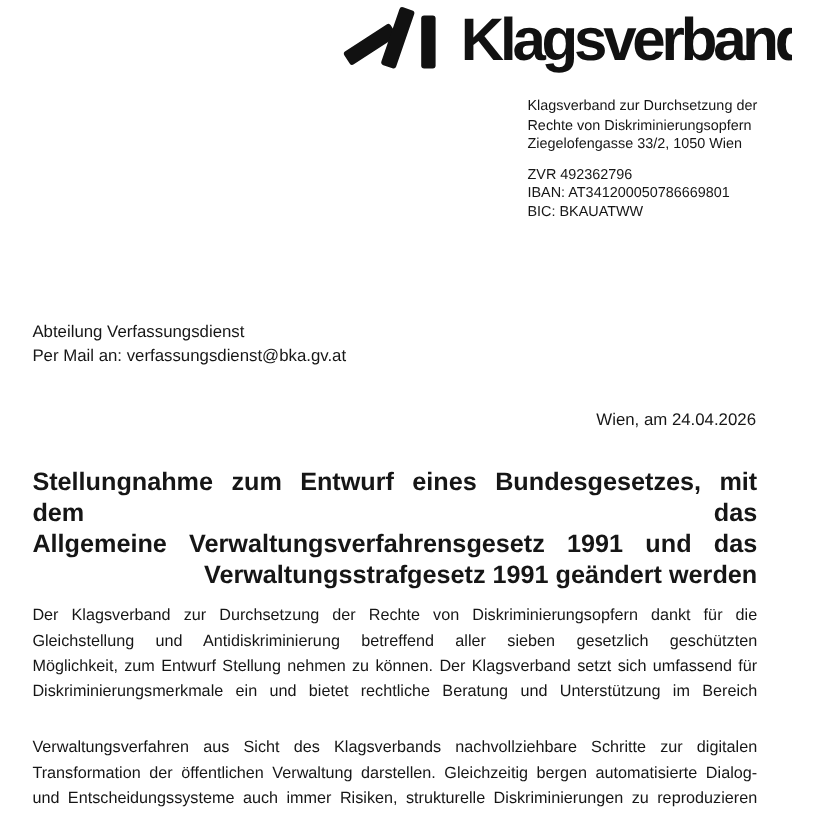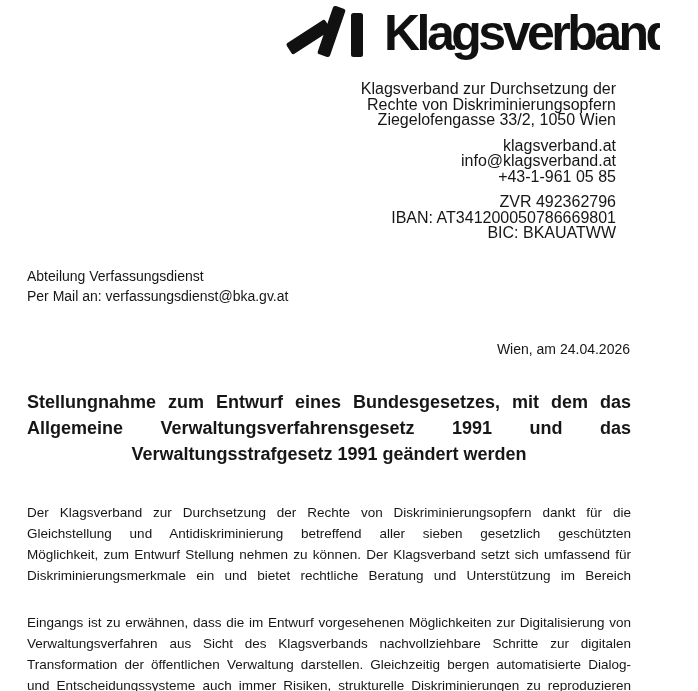--- a/index.html
+++ b/index.html
@@ -21,79 +21,74 @@
   .bar-1 { left: 15px; top: 9px;  width: 13px; height: 46px; transform: rotate(57deg); }
   .bar-2 { left: 38px; top: 1px;  width: 13px; height: 51px; transform: rotate(19deg); }
   .bar-3 { left: 64px; top: 8px;  width: 12px; height: 44px; }
   .logo-text {
     font-size: 50px; font-weight: 700; letter-spacing: -3.5px;
     line-height: 56px; color: #111111; white-space: nowrap;
   }
 
   
   .info {
-    position: absolute; top: 81px; right: 44px;
-    text-align: right; font-size: 16px; line-height: 15.5px;
+    position: absolute; top: 81px; right: 29px;
+    font-size: 12px; line-height: 15.5px;
   }
   .info-block { margin-bottom: 10px; }
 
   
   .recipient {
     position: absolute; top: 267px; left: 27px;
     font-size: 14px; line-height: 19.5px;
   }
 
   
   .dateline {
     position: absolute; top: 340px; right: 30px;
     font-size: 14px; line-height: 18px;
   }
 
   
   .heading {
     position: absolute; top: 389px; left: 27px; right: 29px;
-    font-size: 18px; font-weight: 700; line-height: 26px;
+    font-size: 21px; font-weight: 700; line-height: 26px;
   }
 
   
   .bodytext {
     position: absolute; left: 27px; right: 29px;
     font-size: 13.5px; line-height: 21px;
   }
   .para-1 { top: 502px; }
   .para-2 { top: 612px; }
 
   
   .jl     { text-align: justify; text-align-last: justify; }
-  .jl-end { text-align: center; }
+  .jl-end { text-align: right; }
 </style>
 </head>
 <body>
 
 <div class="page">
 
   <div class="logo">
     <div class="logo-mark">
       <span class="bar bar-1"></span>
       <span class="bar bar-2"></span>
       <span class="bar bar-3"></span>
     </div>
     <div class="logo-text">Klagsverband</div>
   </div>
 
   <div class="info">
     <div class="info-block">
       <div>Klagsverband zur Durchsetzung der</div>
       <div>Rechte von Diskriminierungsopfern</div>
       <div>Ziegelofengasse 33/2, 1050 Wien</div>
-    </div>
-    <div class="info-block">
-      <div>klagsverband.at</div>
-      <div>info@klagsverband.at</div>
-      <div>+43-1-961 05 85</div>
     </div>
     <div class="info-block">
       <div>ZVR 492362796</div>
       <div>IBAN: AT341200050786669801</div>
       <div>BIC: BKAUATWW</div>
     </div>
   </div>
 
   <div class="recipient">
     <div>Abteilung Verfassungsdienst</div>
@@ -109,19 +104,18 @@
   </div>
 
   <div class="bodytext para-1">
     <div class="jl">Der Klagsverband zur Durchsetzung der Rechte von Diskriminierungsopfern dankt für die</div>
     <div class="jl">Gleichstellung und Antidiskriminierung betreffend aller sieben gesetzlich geschützten</div>
     <div class="jl">Möglichkeit, zum Entwurf Stellung nehmen zu können. Der Klagsverband setzt sich umfassend für</div>
     <div class="jl">Diskriminierungsmerkmale ein und bietet rechtliche Beratung und Unterstützung im Bereich</div>
   </div>
 
   <div class="bodytext para-2">
-    <div class="jl">Eingangs ist zu erwähnen, dass die im Entwurf vorgesehenen Möglichkeiten zur Digitalisierung von</div>
     <div class="jl">Verwaltungsverfahren aus Sicht des Klagsverbands nachvollziehbare Schritte zur digitalen</div>
     <div class="jl">Transformation der öffentlichen Verwaltung darstellen. Gleichzeitig bergen automatisierte Dialog-</div>
     <div class="jl">und Entscheidungssysteme auch immer Risiken, strukturelle Diskriminierungen zu reproduzieren</div>
   </div>
 
 </div>
 
 </body></html>

